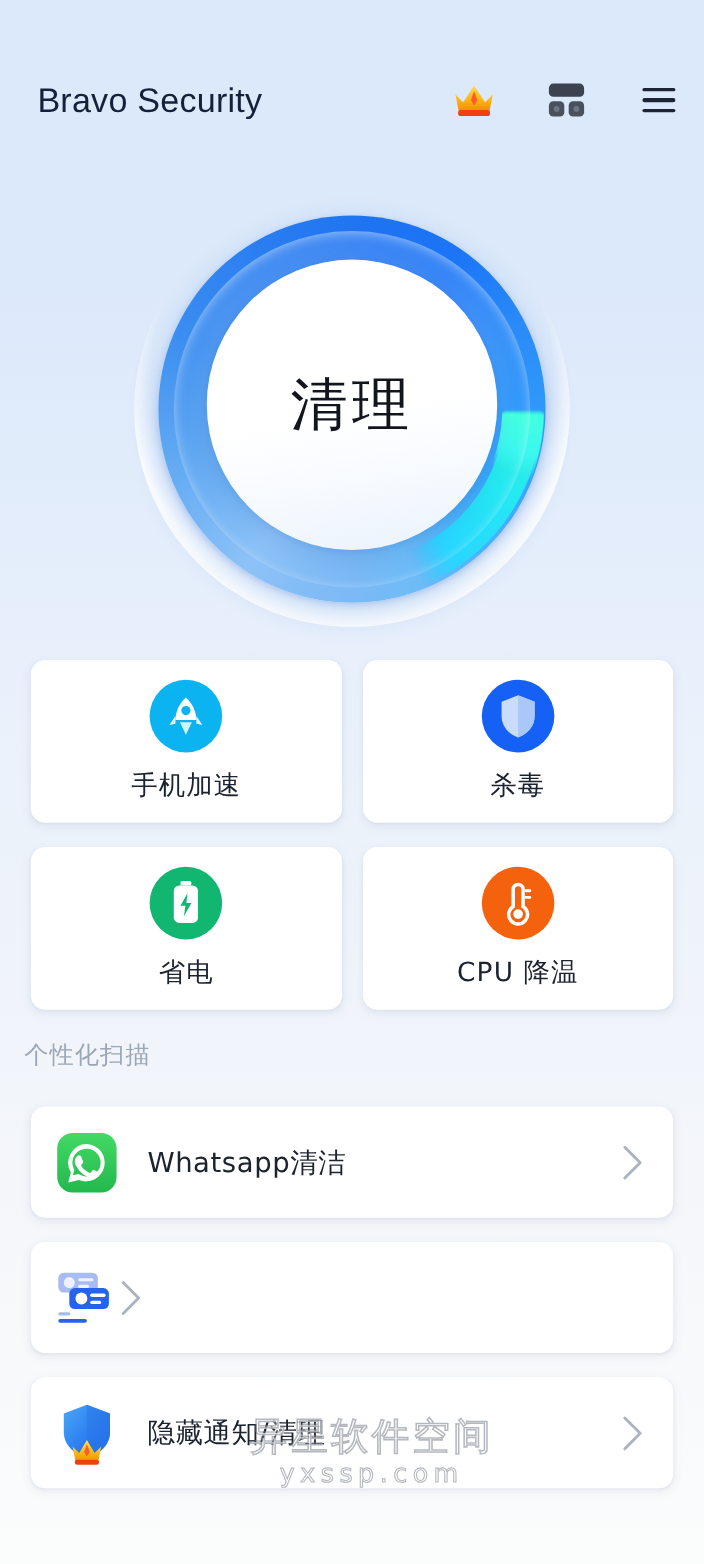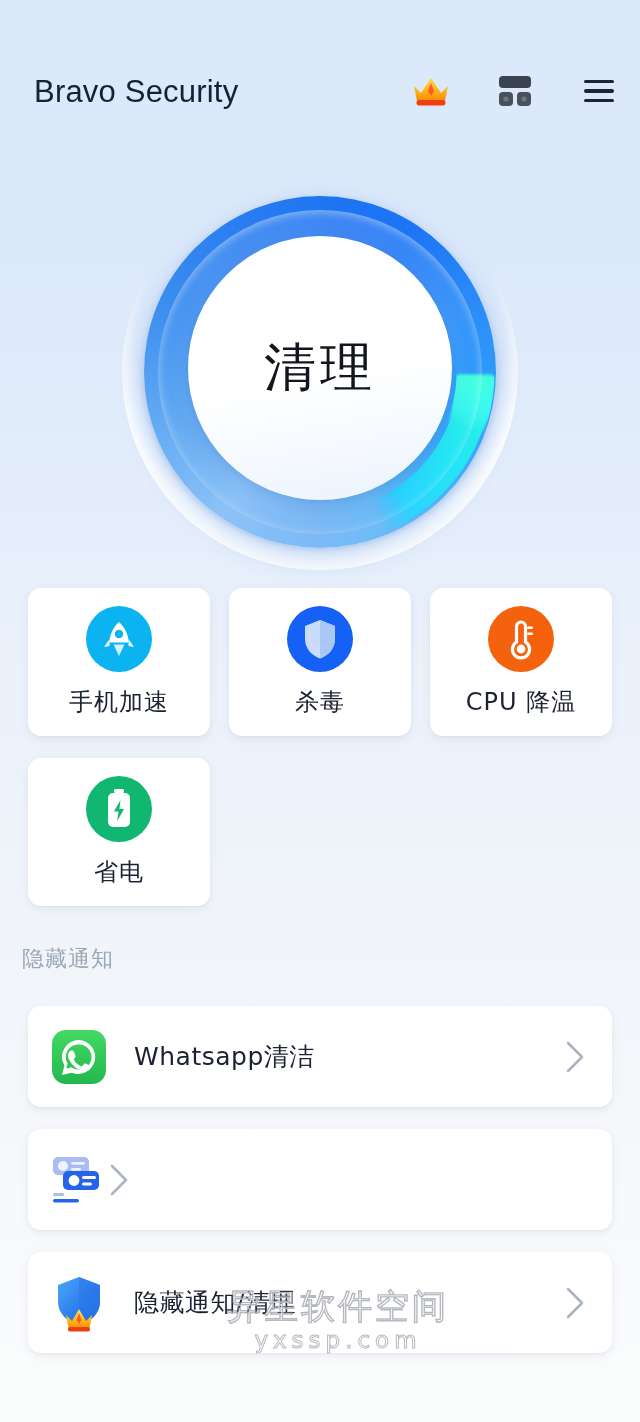--- a/index.html
+++ b/index.html
@@ -185,25 +185,25 @@
     font-size: 52px;
     font-weight: 400;
     color: #12151c;
     letter-spacing: 4px;
     font-family: "DejaVu Sans", "Liberation Sans", sans-serif;
   }
 
   
   .grid {
     position: absolute;
-    top: 588px;
+    top: 600px;
     left: 28px;
     width: 584px;
     display: grid;
-    grid-template-columns: 1fr 1fr 1fr;
+    grid-template-columns: 1fr 1fr;
     gap: 22px 19px;
   }
 
   .tile {
     height: 148px;
     background: #ffffff;
     border-radius: 13px;
     box-shadow: 0 3px 9px rgba(120,140,175,0.13), 0 1px 2px rgba(120,140,175,0.07);
     display: flex;
     flex-direction: column;
@@ -391,45 +391,45 @@
     <div class="tile-icon" style="background:#1560f5;">
       <svg width="36" height="42" viewBox="0 0 36 42">
         <path d="M18 2 L33 8 L33 21 C33 31 26 37.5 18 40.5 C10 37.5 3 31 3 21 L3 8 Z" fill="#c9dcfb"></path>
         <path d="M18 2 L33 8 L33 21 C33 31 26 37.5 18 40.5 Z" fill="#a9c8f7"></path>
       </svg>
     </div>
     <div class="tile-label">杀毒</div>
   </div>
 
   <div class="tile">
+    <div class="tile-icon" style="background:#11b671;">
+      <svg width="30" height="42" viewBox="0 0 30 42">
+        <rect x="10" y="1" width="10" height="4" rx="1.6" fill="#ffffff"></rect>
+        <rect x="4" y="5" width="22" height="34" rx="5" fill="#ffffff"></rect>
+        <path d="M16.5 12 L10 23.5 L14.5 23.5 L13.2 33 L20 21 L15.4 21 Z" fill="#11b671"></path>
+      </svg>
+    </div>
+    <div class="tile-label">省电</div>
+  </div>
+
+  <div class="tile">
     <div class="tile-icon" style="background:#f4620d;">
       <svg width="30" height="42" viewBox="0 0 30 42">
         <path d="M15 4 a4.5 4.5 0 0 1 4.5 4.5 V24 a8.6 8.6 0 1 1 -9 0 V8.5 A4.5 4.5 0 0 1 15 4 Z" fill="none" stroke="#ffffff" stroke-width="3.2"></path>
         <circle cx="15" cy="31" r="4.4" fill="#ffffff"></circle>
         <rect x="21" y="8.5" width="6" height="2.6" rx="1.3" fill="#ffffff"></rect>
         <rect x="21" y="14.5" width="6" height="2.6" rx="1.3" fill="#ffffff"></rect>
       </svg>
     </div>
     <div class="tile-label">CPU 降温</div>
   </div>
 
-  <div class="tile">
-    <div class="tile-icon" style="background:#11b671;">
-      <svg width="30" height="42" viewBox="0 0 30 42">
-        <rect x="10" y="1" width="10" height="4" rx="1.6" fill="#ffffff"></rect>
-        <rect x="4" y="5" width="22" height="34" rx="5" fill="#ffffff"></rect>
-        <path d="M16.5 12 L10 23.5 L14.5 23.5 L13.2 33 L20 21 L15.4 21 Z" fill="#11b671"></path>
-      </svg>
-    </div>
-    <div class="tile-label">省电</div>
-  </div>
-
 </div>
 
-<div class="section-heading">隐藏通知</div>
+<div class="section-heading">个性化扫描</div>
 
 <div class="tool-list">
 
   <div class="tool-row">
     <div class="tool-icon">
       <svg width="56" height="56" viewBox="0 0 56 56">
         <defs>
           <linearGradient id="waG" x1="0" y1="0" x2="0" y2="1">
             <stop offset="0%" stop-color="#43d964"></stop>
             <stop offset="100%" stop-color="#23b84d"></stop>

